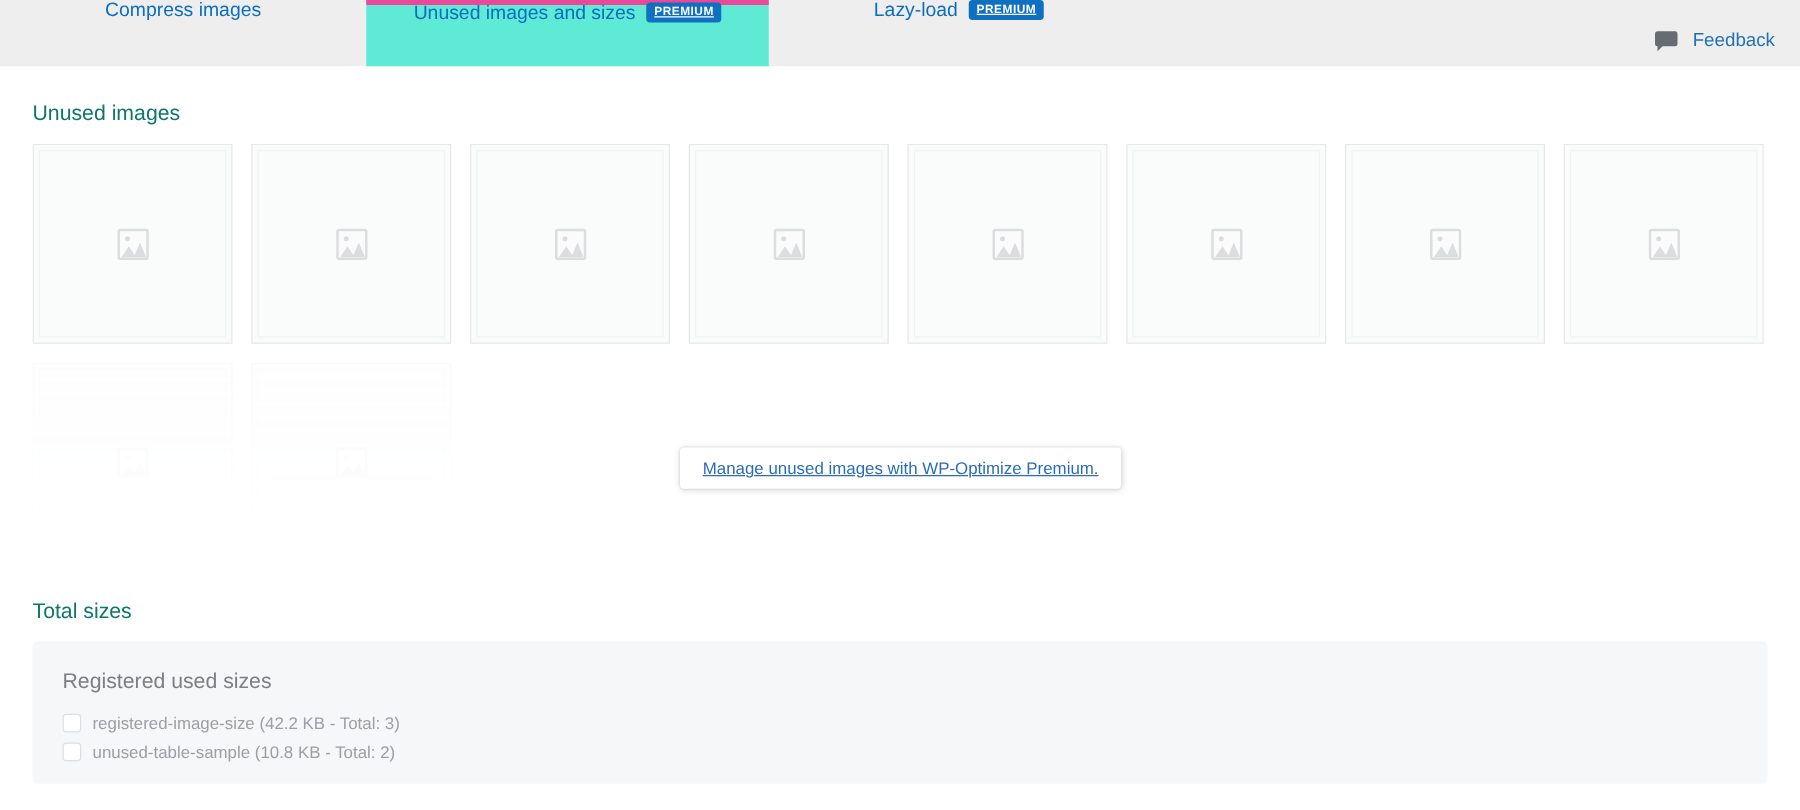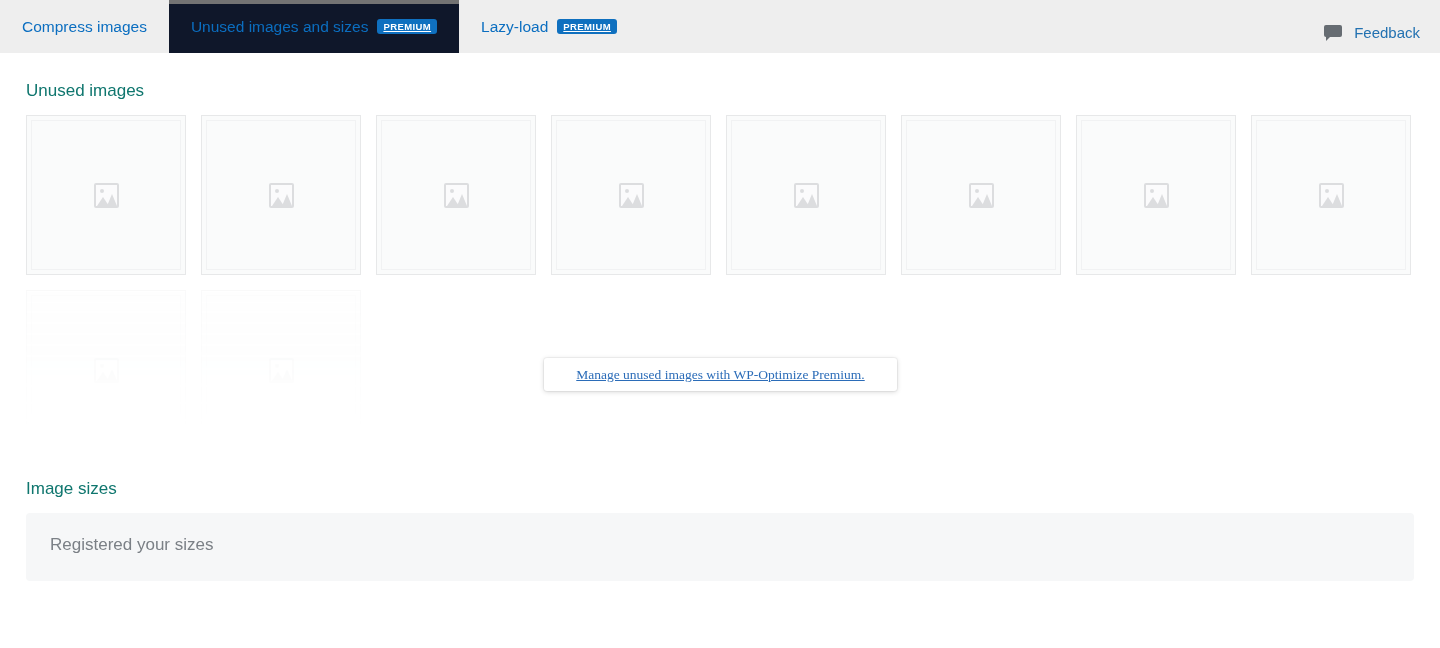--- a/index.html
+++ b/index.html
@@ -23,33 +23,34 @@
     display: flex;
     align-items: stretch;
     box-sizing: border-box;
   }
   .tabbar-left {
     display: flex;
     align-items: stretch;
   }
   .tab {
     display: flex;
-    align-items: center;
+    align-items: flex-start;
     gap: 9px;
-    padding: 0 22px;
+    padding: 0 38px;
     font-size: 15.5px;
     color: #0b6ec0;
     cursor: pointer;
     position: relative;
     box-sizing: border-box;
     white-space: nowrap;
+    margin-left: 46px;
   }
   .tab.active {
-    background: #0f172a;
-    border-top: 4px solid #737373;
+    background: #5eead4;
+    border-top: 4px solid #ec4899;
     color: #0b6ec0;
     padding-top: 0px;
   }
   .tab.active .tab-label {
     position: relative;
     top: -2px;
   }
   .badge-premium {
     background: #0f70bf;
     color: #ffffff;
@@ -201,21 +202,20 @@
     display: flex;
     align-items: center;
     justify-content: center;
     z-index: 20;
   }
   .popup a {
     font-size: 13.5px;
     color: #2b6cb8;
     text-decoration: underline;
     cursor: pointer;
-    font-family: Liberation Serif, serif;
   }
 
   
   .panel {
     background: #f6f7f8;
     border-radius: 4px;
     padding: 22px 24px 10px 24px;
     box-sizing: border-box;
   }
   .panel-title {
@@ -351,19 +351,29 @@
             <span class="mount"></span>
           </div>
         </div>
       </div>
   </div>
 
   <div class="popup">
     <a>Manage unused images with WP-Optimize Premium.</a>
   </div>
 
-  <h2 class="section-title" style="margin-top:24px;">Image sizes</h2>
+  <h2 class="section-title" style="margin-top:24px;">Total sizes</h2>
 
   <div class="panel">
-    <h3 class="panel-title">Registered your sizes</h3>
+    <h3 class="panel-title">Registered used sizes</h3>
+    <div id="size-rows">
+        <div class="size-row">
+          <span class="cbox"></span>
+          <span class="size-label">registered-image-size (42.2 KB - Total: 3)</span>
+        </div>
+        <div class="size-row">
+          <span class="cbox"></span>
+          <span class="size-label">unused-table-sample (10.8 KB - Total: 2)</span>
+        </div>
+      </div>
   </div>
 
 </div>
 
 </body></html>

